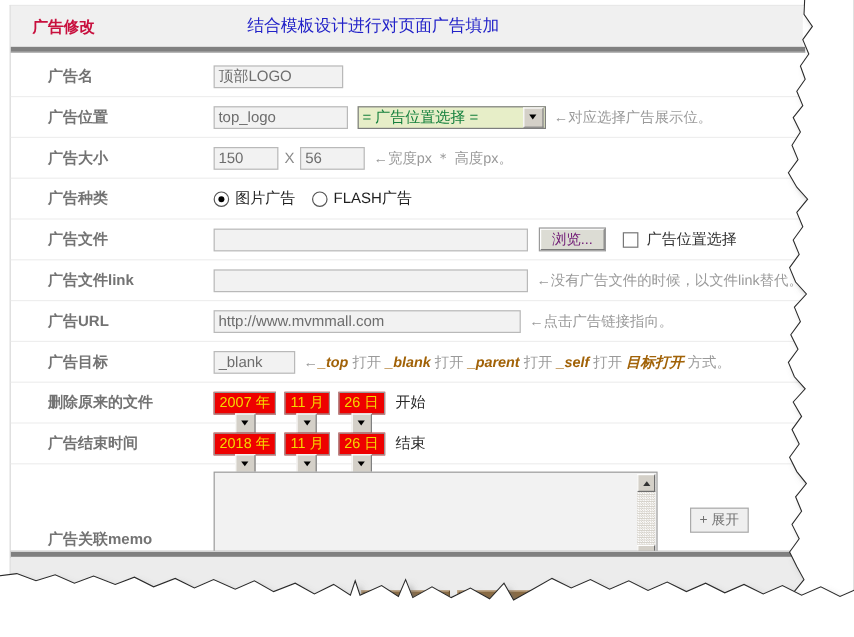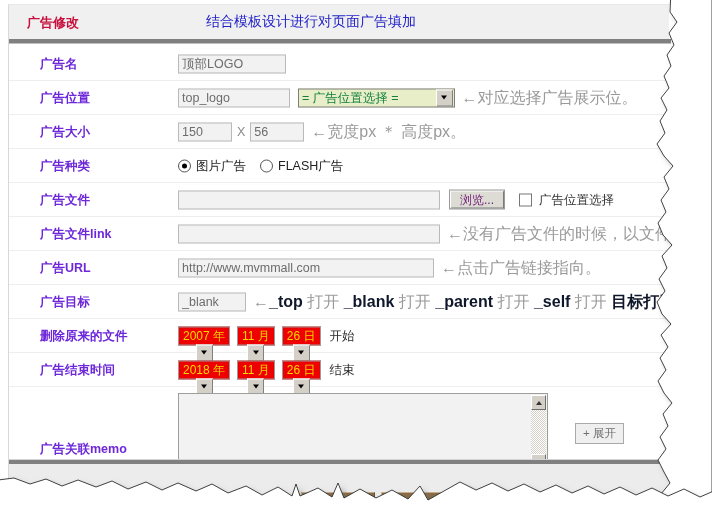--- a/index.html
+++ b/index.html
@@ -94,21 +94,21 @@
     height: 33px;
   }
   .row.tall { height: 97px; }
   .label {
     position: absolute;
     left: 31px;
     top: 50%;
     transform: translateY(-50%);
     font-size: 12.5px;
     font-weight: bold;
-    color: #6d28d9;
+    color: #737373;
     white-space: nowrap;
   }
   .row.tall .label { top: 54px; transform: none; }
   .field {
     position: absolute;
     left: 169px;
     top: 50%;
     transform: translateY(-50%);
     display: flex;
     align-items: center;
@@ -130,26 +130,26 @@
   }
   .w-name   { width: 100px; }
   .w-pos    { width: 104px; }
   .w-small  { width: 46px; }
   .w-file   { width: 254px; }
   .w-link   { width: 254px; }
   .w-url    { width: 248px; }
   .w-target { width: 60px; }
 
   .hint {
-    font-size: 16px;
+    font-size: 12px;
     color: #9a9a9a;
     margin-left: 7px;
     white-space: nowrap;
   }
-  .hint b { color: #0f172a; font-weight: bold; }
+  .hint b { color: #a16207; font-weight: bold; font-style: italic; }
 
   .xsep {
     font-size: 12.5px;
     color: #8a8a8a;
     margin: 0 5px;
   }
 
   
   .sel-pos {
     font-family: "Liberation Sans", "DejaVu Sans", sans-serif;

